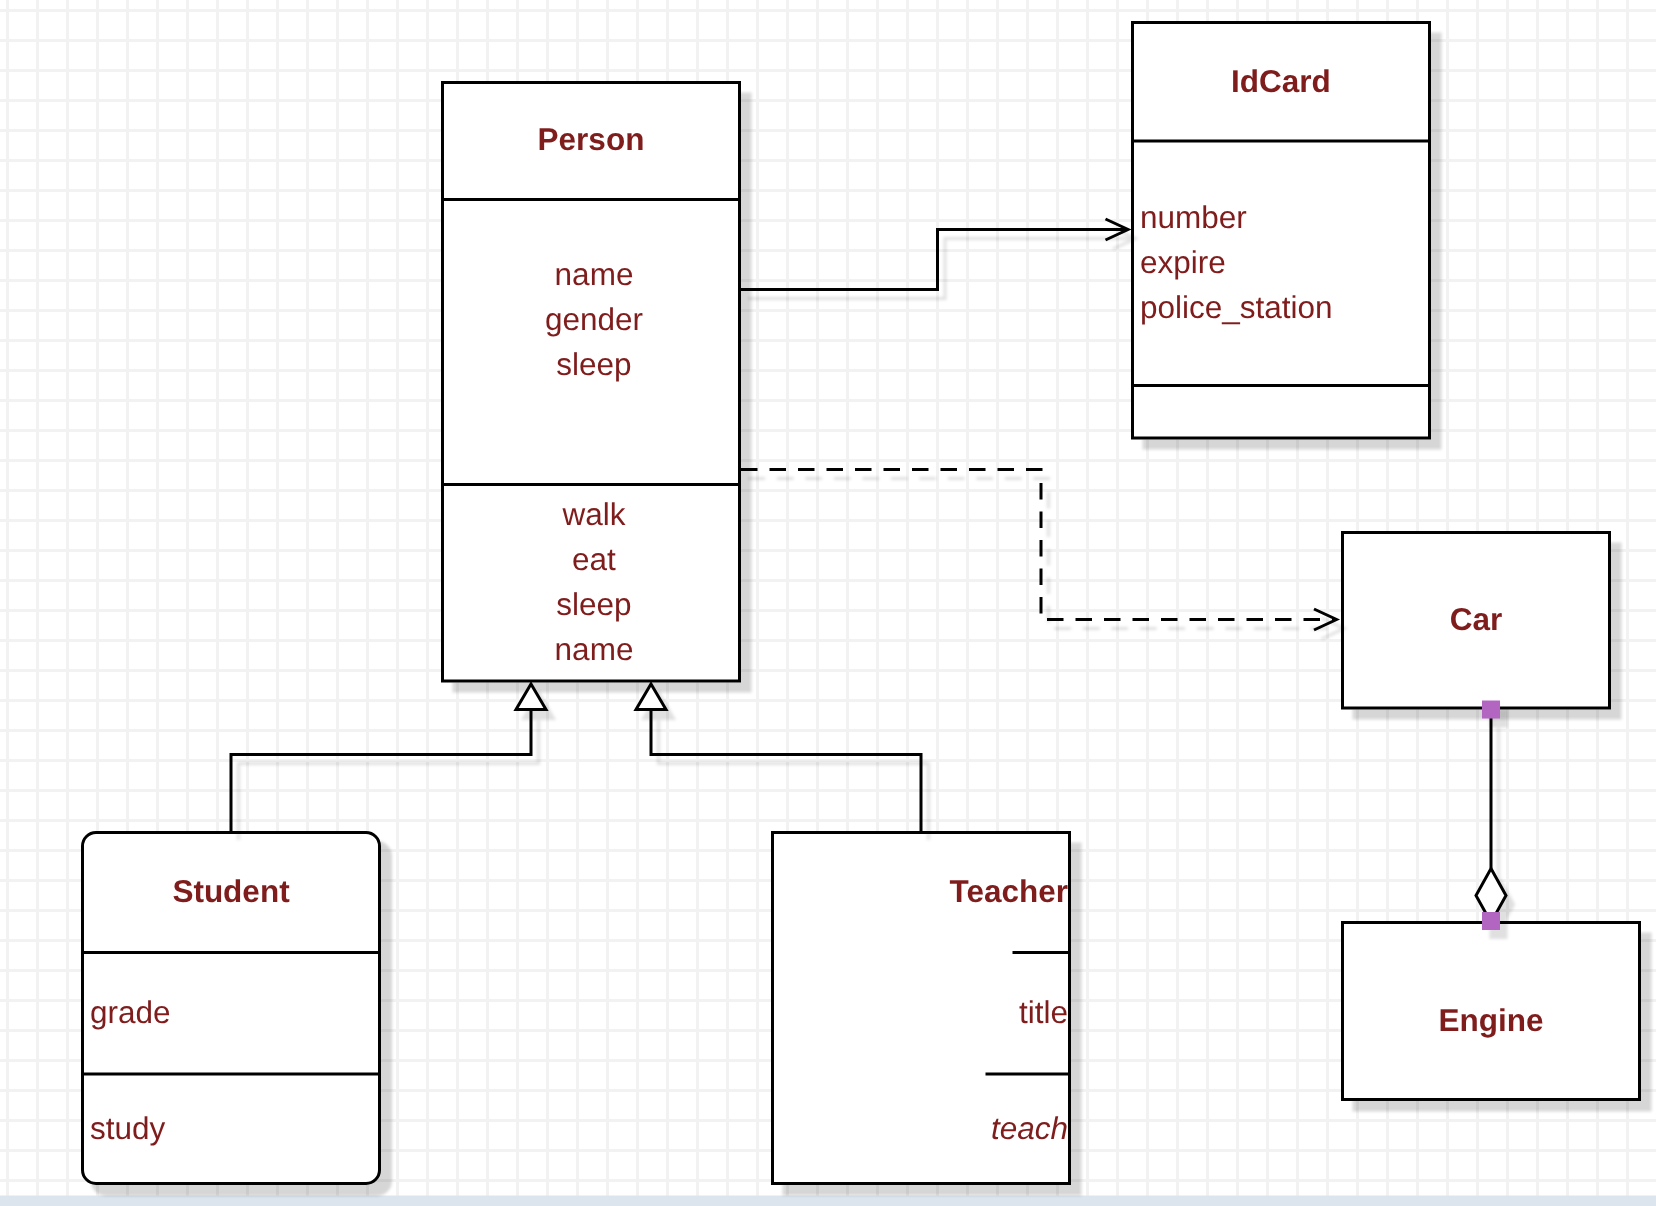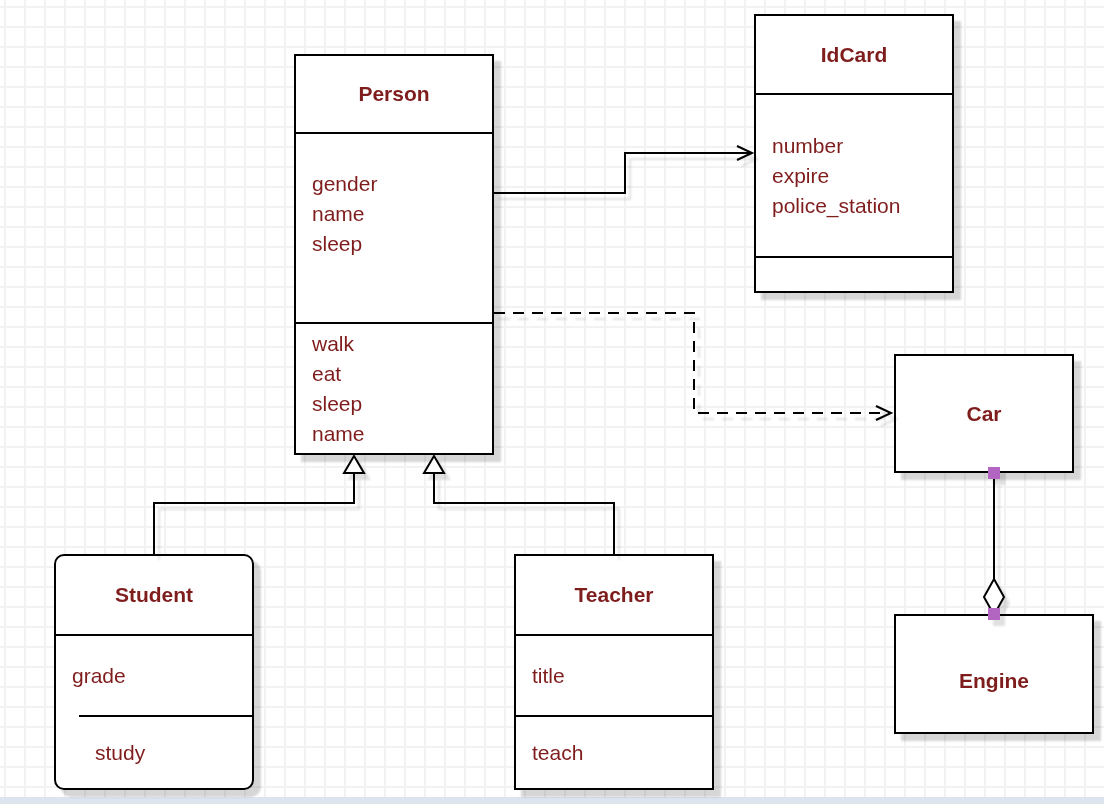--- a/index.html
+++ b/index.html
@@ -50,51 +50,51 @@
     border-top: 2px solid #000000;
     display: flex;
     flex-direction: column;
     justify-content: center;
     flex: 0 0 auto;
     overflow: hidden;
   }
   .member {
     font-size: 21px;
     line-height: 30px;
-    padding-left: 16px;
+    padding-left: 4px;
     white-space: nowrap;
   }
   .title-only { justify-content: center; }
 
   
-  #box-person  { left: 294px; top: 54px;  width: 200px; height: 401px; }
+  #box-person  { left: 294px; top: 54px;  width: 200px; height: 401px; text-align: center; }
   #box-person  .uml-title { height: 76px; }
   #box-person  .sec-attrs { height: 160px; }
   #box-person  .sec-meths { flex: 1 1 auto; margin-top: 28px; }
 
   #box-idcard  { left: 754px; top: 14px;  width: 200px; height: 279px; }
   #box-idcard  .uml-title { height: 77px; }
   #box-idcard  .sec-attrs { height: 161px; }
   #box-idcard  .sec-meths { flex: 1 1 auto; }
 
   #box-car     { left: 894px; top: 354px; width: 180px; height: 119px; }
   #box-car     .uml-title { flex: 1 1 auto; }
 
   #box-engine  { left: 894px; top: 614px; width: 200px; height: 120px; }
   #box-engine  .uml-title { flex: 1 1 auto; margin-top: 13px; }
 
   #box-student { left: 54px;  top: 554px; width: 200px; height: 236px; border-radius: 10px; }
   #box-student .uml-title { height: 78px; }
   #box-student .sec-attrs { height: 79px; }
-  #box-student .sec-meths { flex: 1 1 auto; margin-left: 23px; }
+  #box-student .sec-meths { flex: 1 1 auto; }
 
-  #box-teacher { left: 514px; top: 554px; width: 200px; height: 236px; }
+  #box-teacher { left: 514px; top: 554px; width: 200px; height: 236px; align-items: flex-end; }
   #box-teacher .uml-title { height: 78px; }
   #box-teacher .sec-attrs { height: 79px; }
-  #box-teacher .sec-meths { flex: 1 1 auto; }
+  #box-teacher .sec-meths { flex: 1 1 auto; font-style: italic; }
 
   #edges {
     position: absolute;
     left: 0; top: 0;
     width: 1104px; height: 804px;
     z-index: 3;
     pointer-events: none;
     filter: drop-shadow(5px 6px 1px rgba(0,0,0,0.12));
   }
   #edges * { vector-effect: non-scaling-stroke; }
@@ -102,22 +102,22 @@
 </head>
 <body>
 
 <div id="canvas">
 
   <div id="bottom-strip"></div>
 
   <div class="uml-box" id="box-person">
     <div class="uml-title">Person</div>
     <div class="uml-sec sec-attrs">
+      <div class="member">name</div>
       <div class="member">gender</div>
-      <div class="member">name</div>
       <div class="member">sleep</div>
     </div>
     <div class="uml-sec sec-meths">
       <div class="member">walk</div>
       <div class="member">eat</div>
       <div class="member">sleep</div>
       <div class="member">name</div>
     </div>
   </div>
 

